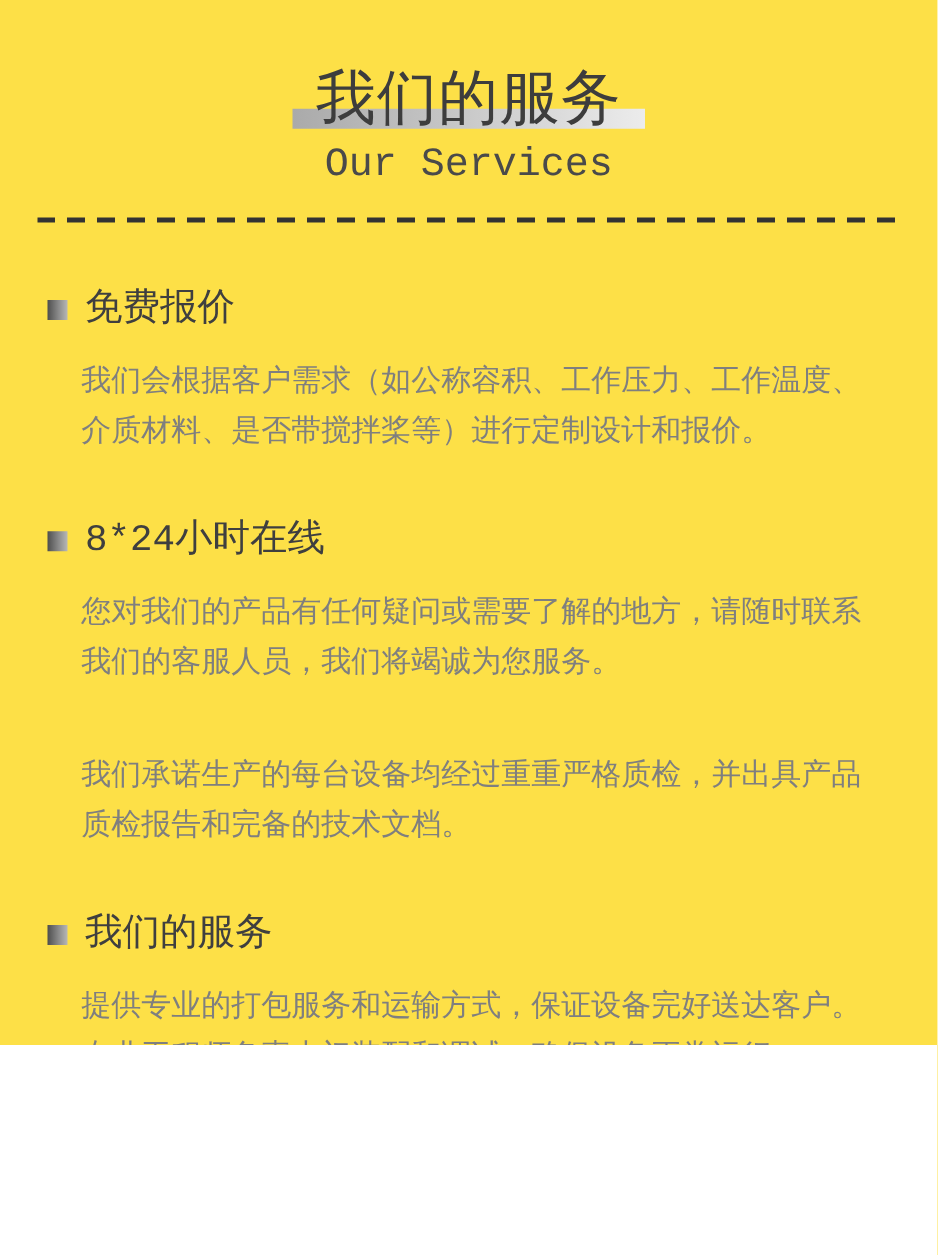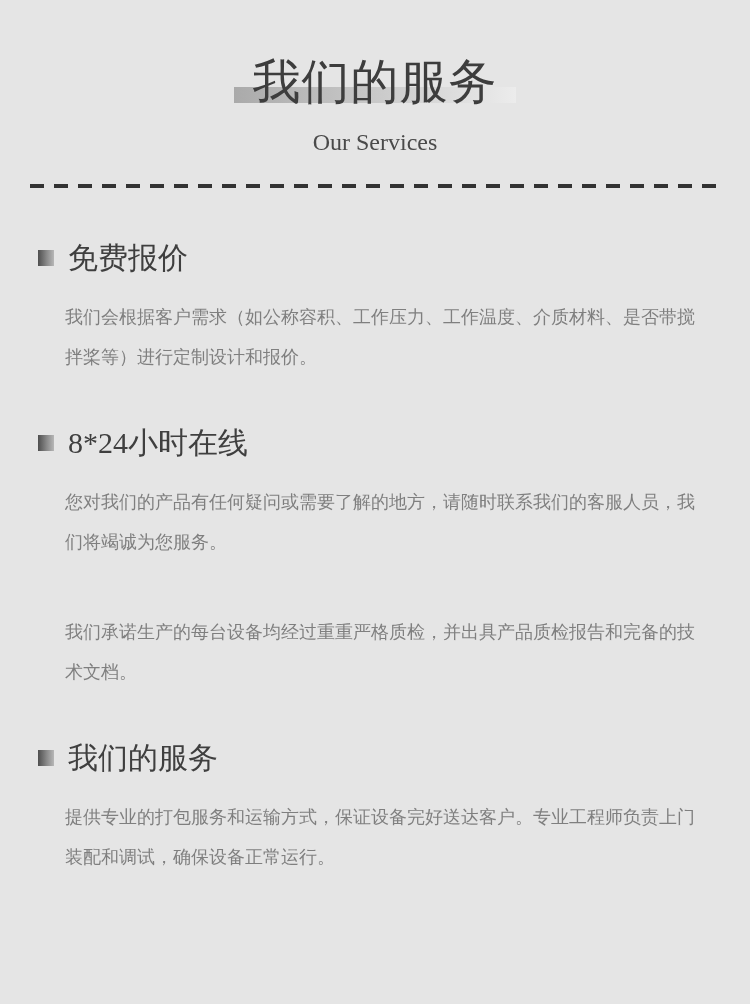--- a/index.html
+++ b/index.html
@@ -4,25 +4,25 @@
 <title>Services Section</title>
 <style>
   html, body {
     margin: 0;
     padding: 0;
     background: #ffffff;
   }
   .page {
     position: relative;
     width: 750px;
-    height: 1004px;
+    height: 836px;
     margin: 0 auto;
-    background: #e5e5e5;
+    background: #fde047;
     overflow: hidden;
-    font-family: Liberation Serif, serif;
+    font-family: Liberation Mono, monospace;
   }
 
   
   .header {
     text-align: center;
     padding-top: 58px;
   }
   .title-wrap {
     position: relative;
     display: inline-block;
@@ -38,22 +38,22 @@
     background: linear-gradient(90deg, #aaaaaa 0%, #c6c6c6 45%, #ececec 100%);
   }
   .title-text {
     position: relative;
     font-size: 48px;
     font-weight: 400;
     color: #3d3d3d;
     letter-spacing: 1px;
   }
   .subtitle {
-    margin-top: 22px;
-    font-size: 24px;
+    margin-top: 12px;
+    font-size: 32px;
     line-height: 28px;
     color: #4a4a4a;
   }
 
   
   .divider {
     height: 4px;
     margin: 28px 30px 0 30px;
     background: repeating-linear-gradient(
       to right,
@@ -82,21 +82,21 @@
     background: linear-gradient(90deg, #4e4e4e 0%, #8a8a8a 55%, #b7b7b7 100%);
   }
   .section-title {
     font-size: 30px;
     line-height: 32px;
     font-weight: 400;
     color: #3f3f3f;
   }
   .section-body {
     margin: 23px 0 0 27px;
-    font-size: 18px;
+    font-size: 24px;
     line-height: 40px;
     color: #7f7f7f;
   }
 </style>
 </head>
 <body>
 
 <div class="page">
 
   <div class="header">

